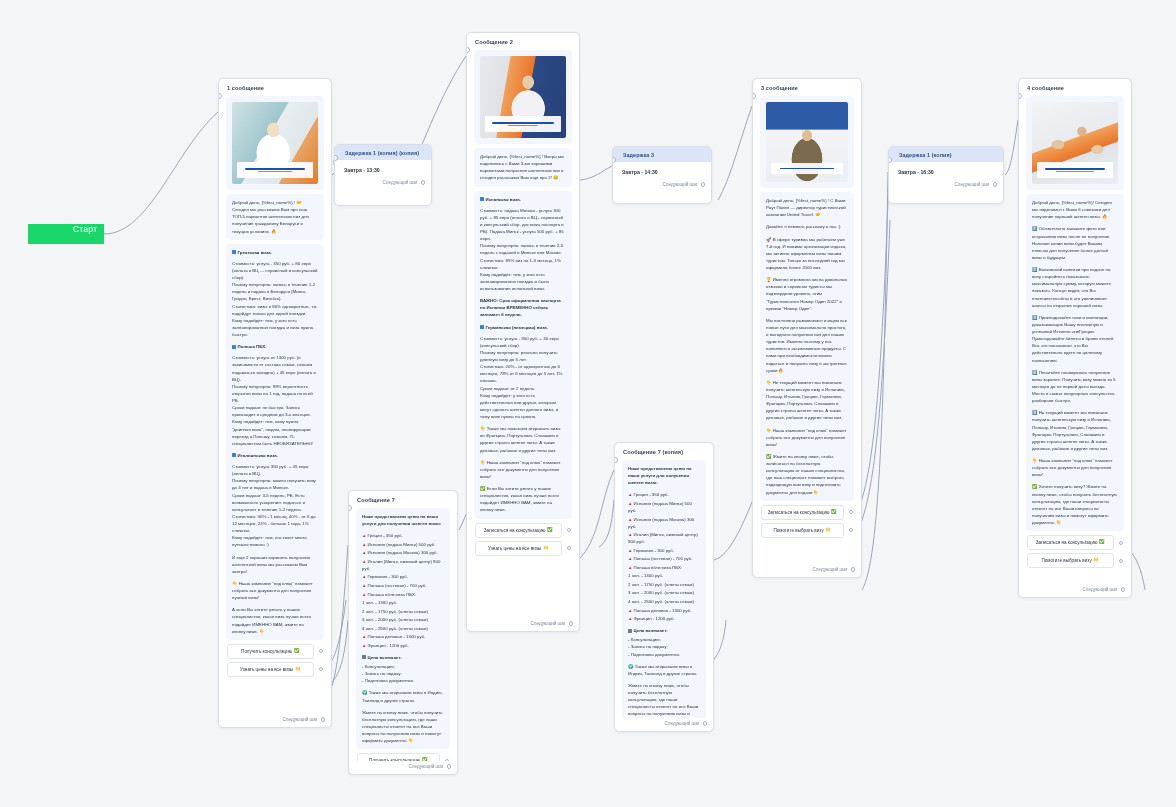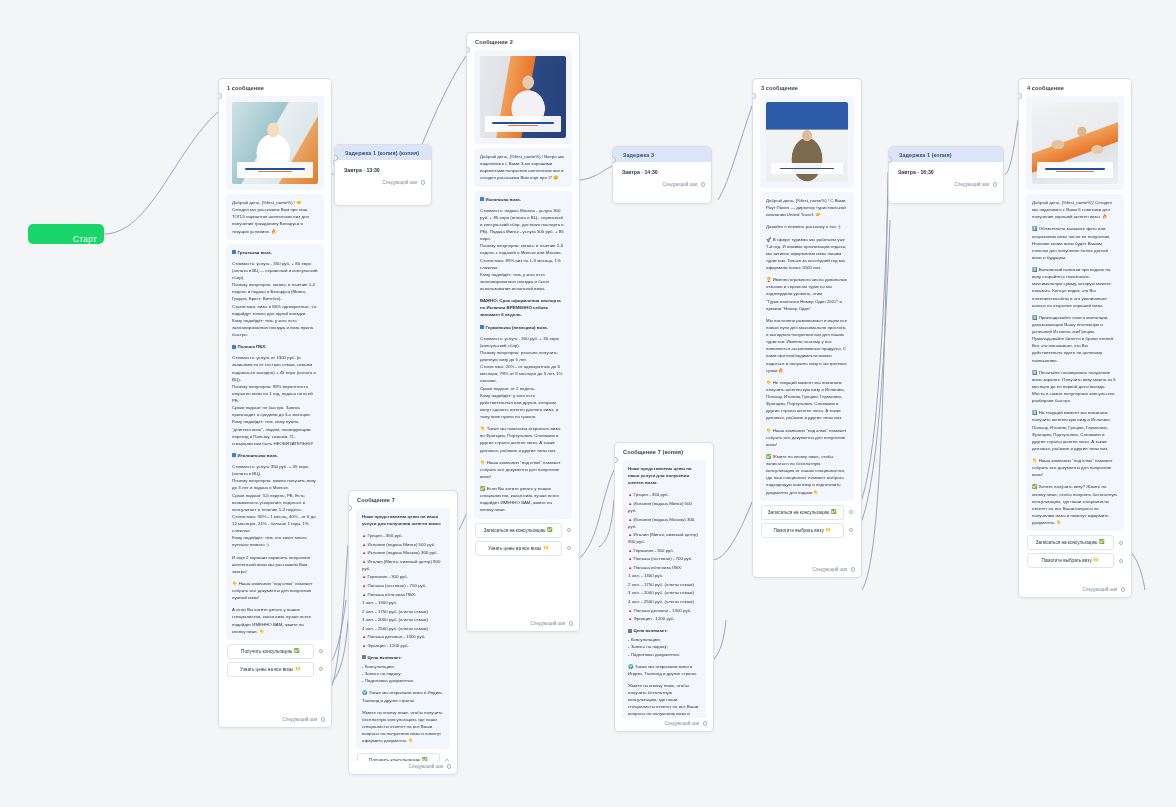--- a/index.html
+++ b/index.html
@@ -15,23 +15,23 @@
     width: 1176px; height: 807px;
     background: #f4f5f7;
   }
   #wires { position: absolute; left: 0; top: 0; width: 1176px; height: 807px; pointer-events: none; }
 
   
   .start-node {
     position: absolute;
     background: #19d66b;
     color: #ffffff;
-    border-radius: 5px;
+    border-radius: 0;
     font-size: 8.5px;
-    display: flex; align-items: flex-end; justify-content: center;
+    display: flex; align-items: flex-start; justify-content: center;
     letter-spacing: .2px;
     padding-left: 38px;
   }
 
   
   .node {
     position: absolute;
     background: #ffffff;
     border: 1px solid #d9dee8;
     border-radius: 5px;

